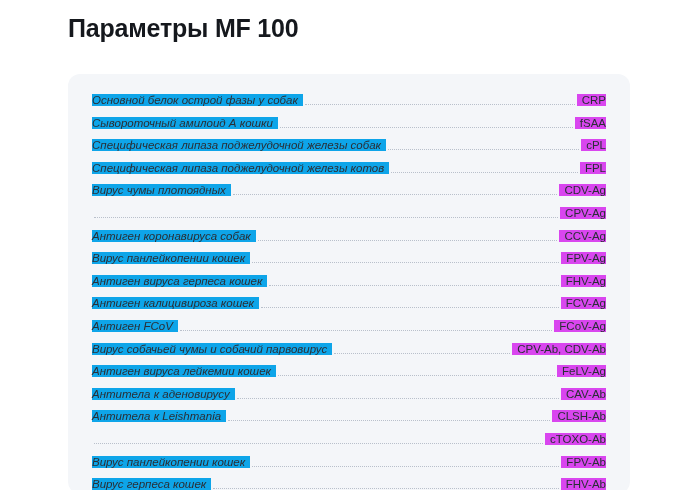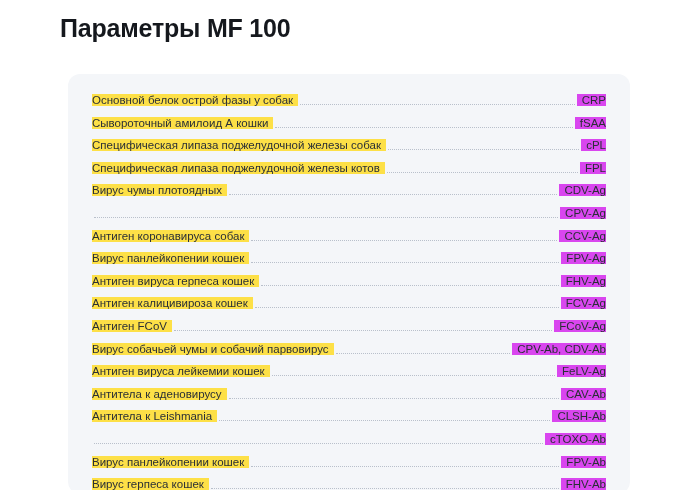--- a/index.html
+++ b/index.html
@@ -15,21 +15,21 @@
     overflow: hidden;
   }
   .page {
     position: relative;
     width: 696px;
     height: 490px;
     box-sizing: border-box;
   }
   .page-title {
     position: absolute;
-    left: 60px;
+    left: 68px;
     top: 14px;
     font-size: 25px;
     font-weight: bold;
     letter-spacing: -0.2px;
     color: #15181d;
   }
   .panel {
     position: absolute;
     left: 68px;
     top: 74px;
@@ -46,23 +46,24 @@
     display: flex;
     align-items: baseline;
     height: 20px;
     margin-bottom: 2.6px;
     font-size: 11.5px;
     color: #2a2f36;
   }
   .row-name {
     white-space: nowrap;
     padding-right: 5px;
-    background: #fde047;
+    background: #0ea5e9;
     position: relative;
     z-index: 2;
+    font-style: italic;
   }
   .row-dots {
     flex: 1 1 auto;
     position: relative;
     z-index: 1;
     height: 1px;
     align-self: center;
     margin: 0 2px;
     border-bottom: 1px dotted #b9c0cb;
   }

